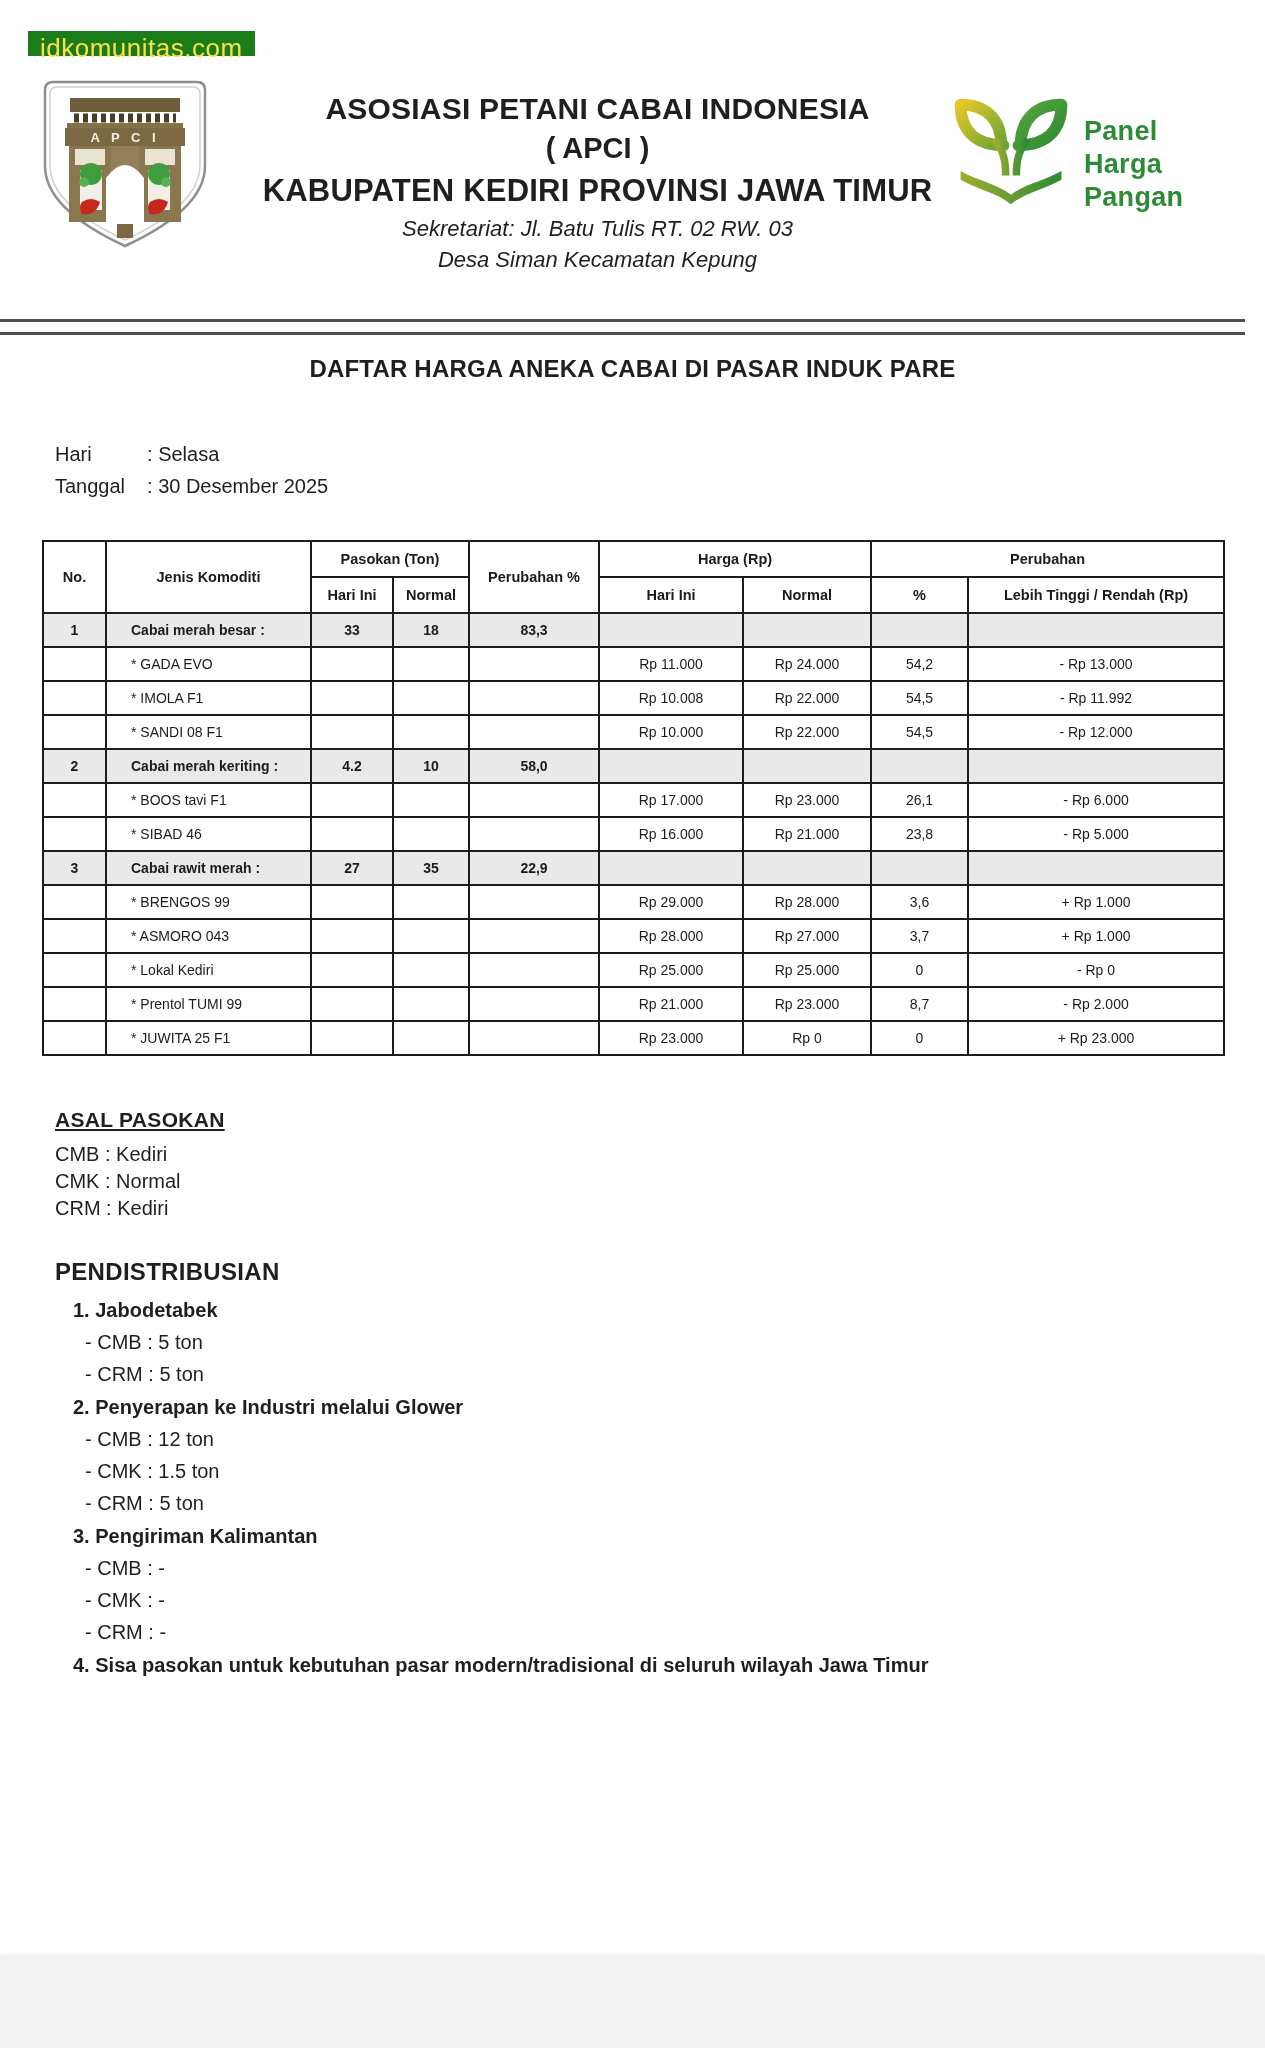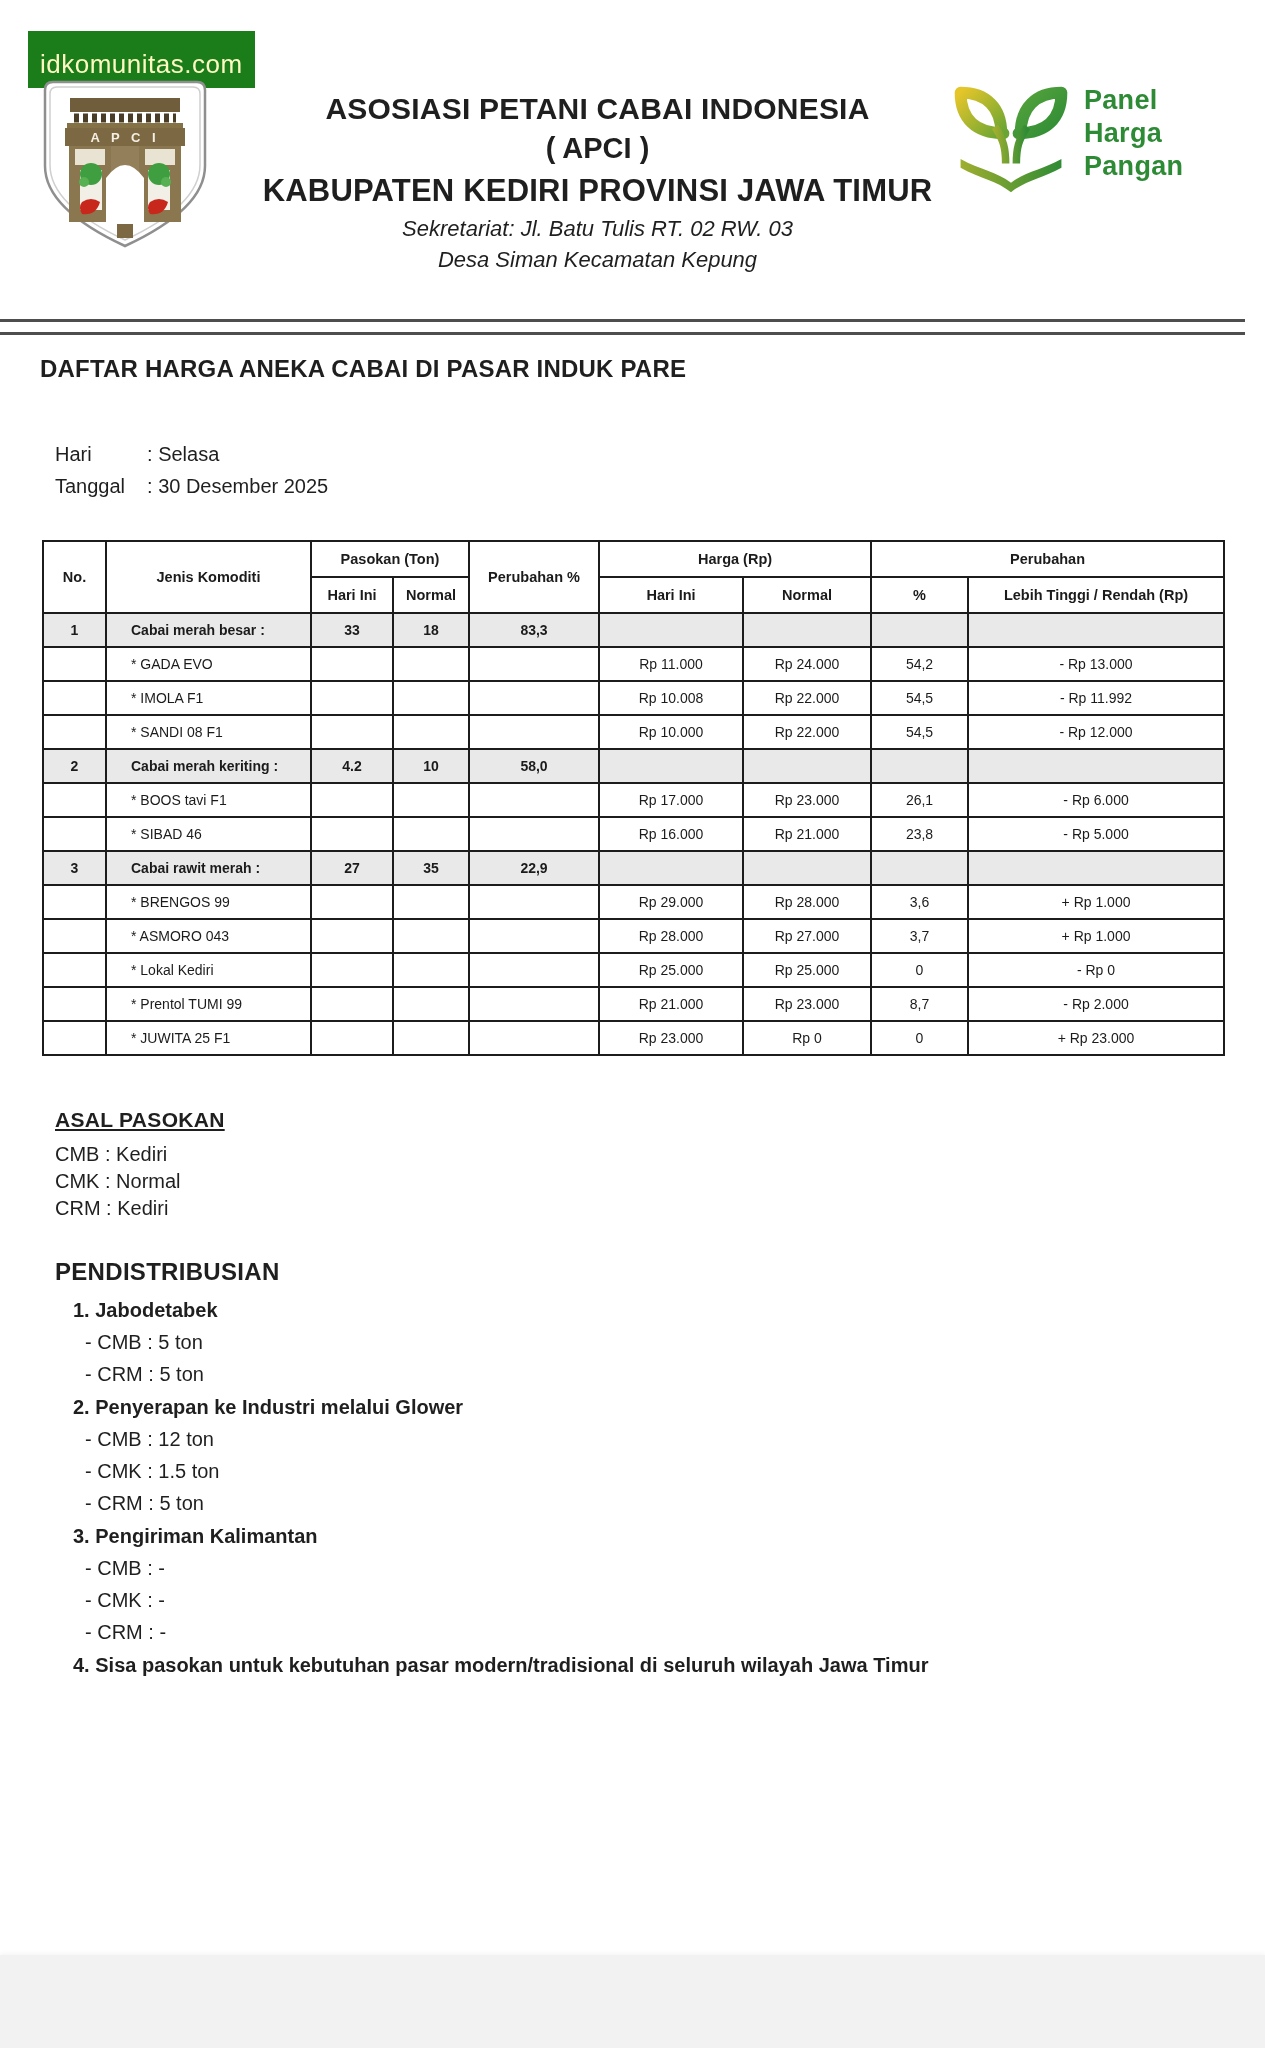--- a/index.html
+++ b/index.html
@@ -6,47 +6,47 @@
   body{
     width:1265px;height:2048px;background:#ffffff;position:relative;
     font-family:"Liberation Sans", sans-serif;color:#1f1f1f;
     -webkit-font-smoothing:antialiased;
   }
   .page{position:absolute;inset:0;overflow:hidden;}
 
   
   .watermark{
     position:absolute;left:28px;top:31px;height:25px;line-height:34px;
-    background:#1a7d1a;color:#fef9c3;font-size:26px;padding:16px 12px;
+    background:#1a7d1a;color:#fde047;font-size:26px;padding:0 12px;
     letter-spacing:0.5px;
   }
 
   
   .apci-logo{position:absolute;left:40px;top:78px;width:170px;height:172px;}
 
   
   .org-block{position:absolute;left:225px;top:90px;width:745px;text-align:center;}
   .org1{font-size:30px;font-weight:bold;line-height:38px;letter-spacing:0.2px;}
   .org2{font-size:29px;font-weight:bold;line-height:40px;}
   .org3{font-size:31px;font-weight:bold;line-height:45px;letter-spacing:0.2px;}
   .org4,.org5{font-size:22px;font-style:italic;line-height:31px;}
 
   
-  .panel-logo{position:absolute;left:952px;top:84px;width:305px;height:130px;display:flex;align-items:flex-start;}
+  .panel-logo{position:absolute;left:952px;top:84px;width:305px;height:130px;display:flex;align-items:flex-end;}
   .panel-mark{width:118px;height:118px;flex:0 0 auto;}
   .panel-text{margin-left:14px;color:#2e8b35;font-weight:bold;font-size:27px;line-height:33px;letter-spacing:0.3px;}
 
   
   .rule{
     position:absolute;left:0;top:319px;width:1245px;height:10px;
     border-top:3px solid #4e4e4e;border-bottom:3px solid #4e4e4e;
   }
 
   
-  .doc-title{position:absolute;left:40px;top:352px;width:1185px;
+  .doc-title{position:absolute;left:40px;top:352px;width:1185px;text-align:center;
     font-size:24px;font-weight:bold;line-height:33px;letter-spacing:0.2px;}
 
   
   .meta{position:absolute;left:55px;top:438px;font-size:20px;line-height:32px;}
   .meta-label{display:inline-block;width:92px;}
 
   
   .price-table{
     position:absolute;left:42px;top:540px;width:1181px;
     border-collapse:collapse;table-layout:fixed;

